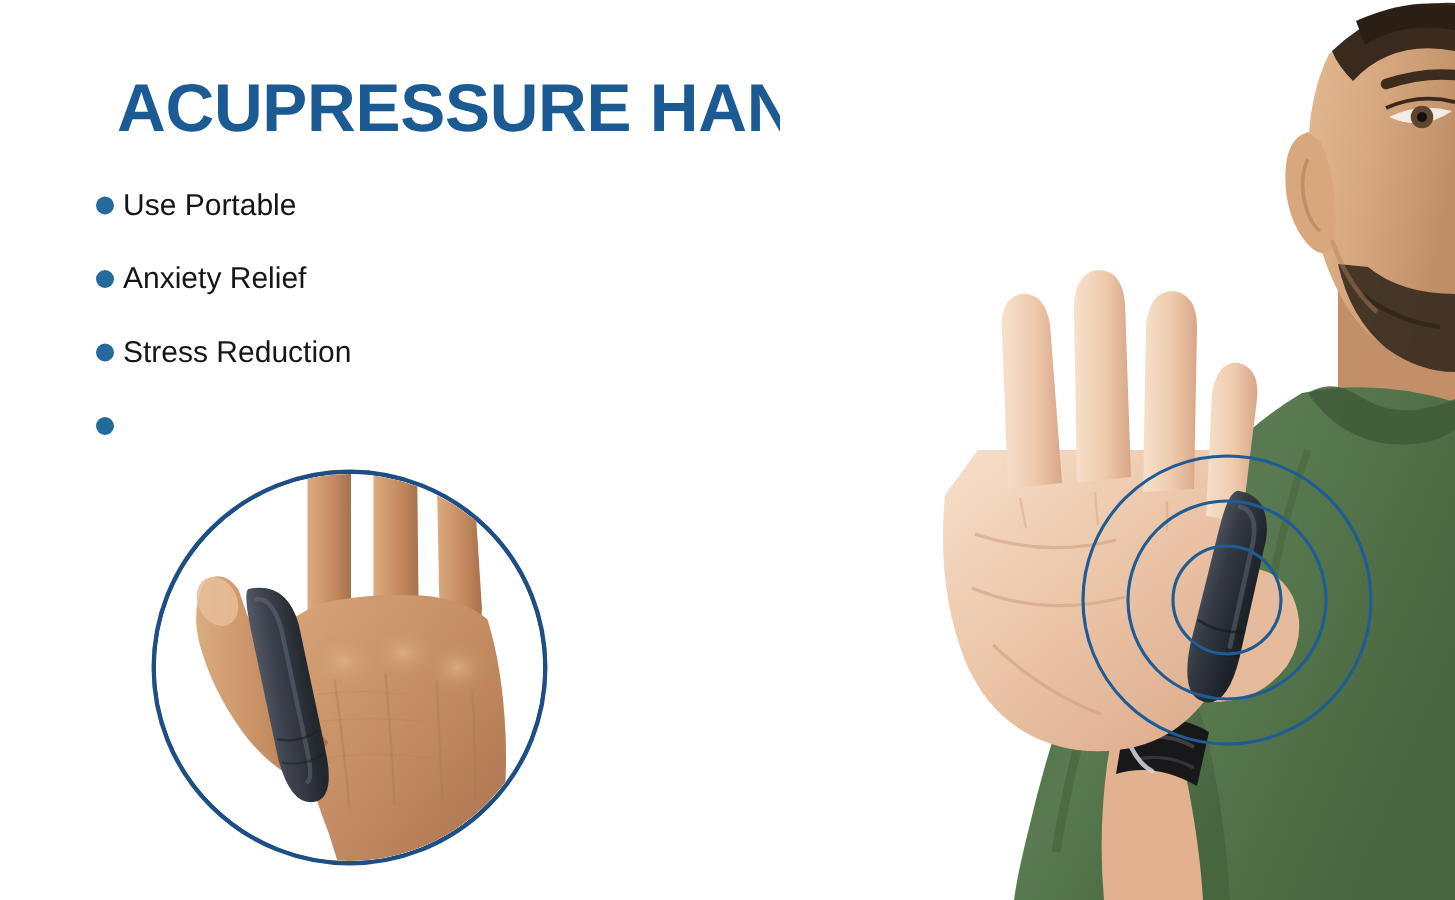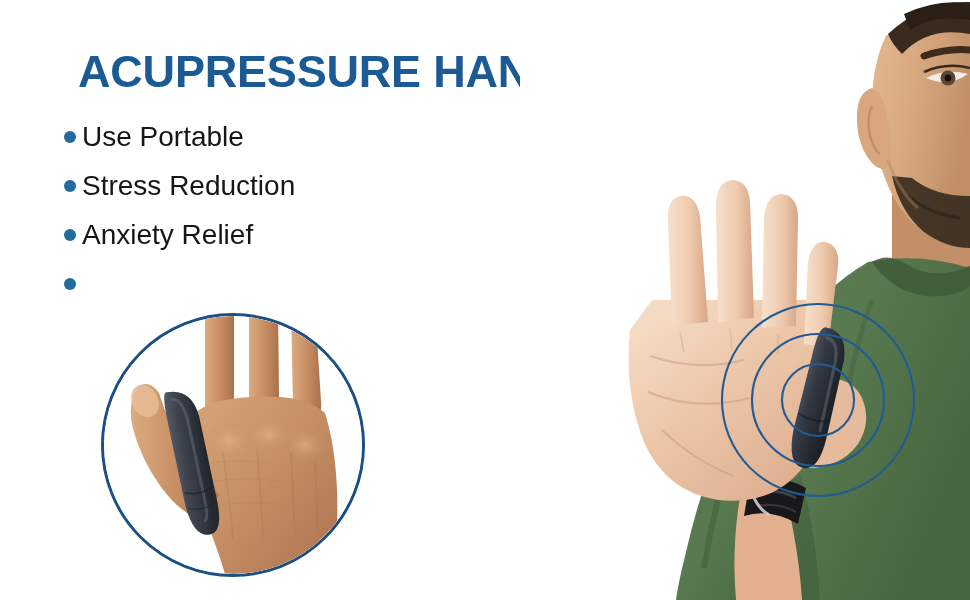--- a/index.html
+++ b/index.html
@@ -41,21 +41,21 @@
     white-space:nowrap;
   }
   .bullet-dot {
     width:12px; height:12px;
     border-radius:50%;
     background:#236a9d;
     flex:0 0 auto;
     margin-right:6px;
   }
   .bullet-label {
-    font-size:28px;
+    font-size:20px;
     font-weight:400;
     color:#161616;
     line-height:1;
   }
 
   
   .inset-circle {
     position:absolute;
     left:101px; top:313px;
     width:264px; height:264px;
@@ -83,25 +83,25 @@
 
   <div class="headline">ACUPRESSURE HAND PRESSURE</div>
 
   <ul class="bullet-list">
     <li class="bullet-item">
       <span class="bullet-dot"></span>
       <span class="bullet-label">Use Portable</span>
     </li>
     <li class="bullet-item">
       <span class="bullet-dot"></span>
-      <span class="bullet-label">Stress Reduction</span>
+      <span class="bullet-label">Anxiety Relief</span>
     </li>
     <li class="bullet-item">
       <span class="bullet-dot"></span>
-      <span class="bullet-label">Anxiety Relief</span>
+      <span class="bullet-label">Stress Reduction</span>
     </li>
     <li class="bullet-item">
       <span class="bullet-dot"></span>
     </li>
   </ul>
 
   <div class="inset-circle">
     <div class="inset-clip">
       <svg class="inset-svg" width="264" height="264" viewBox="0 0 264 264">
         <defs>

